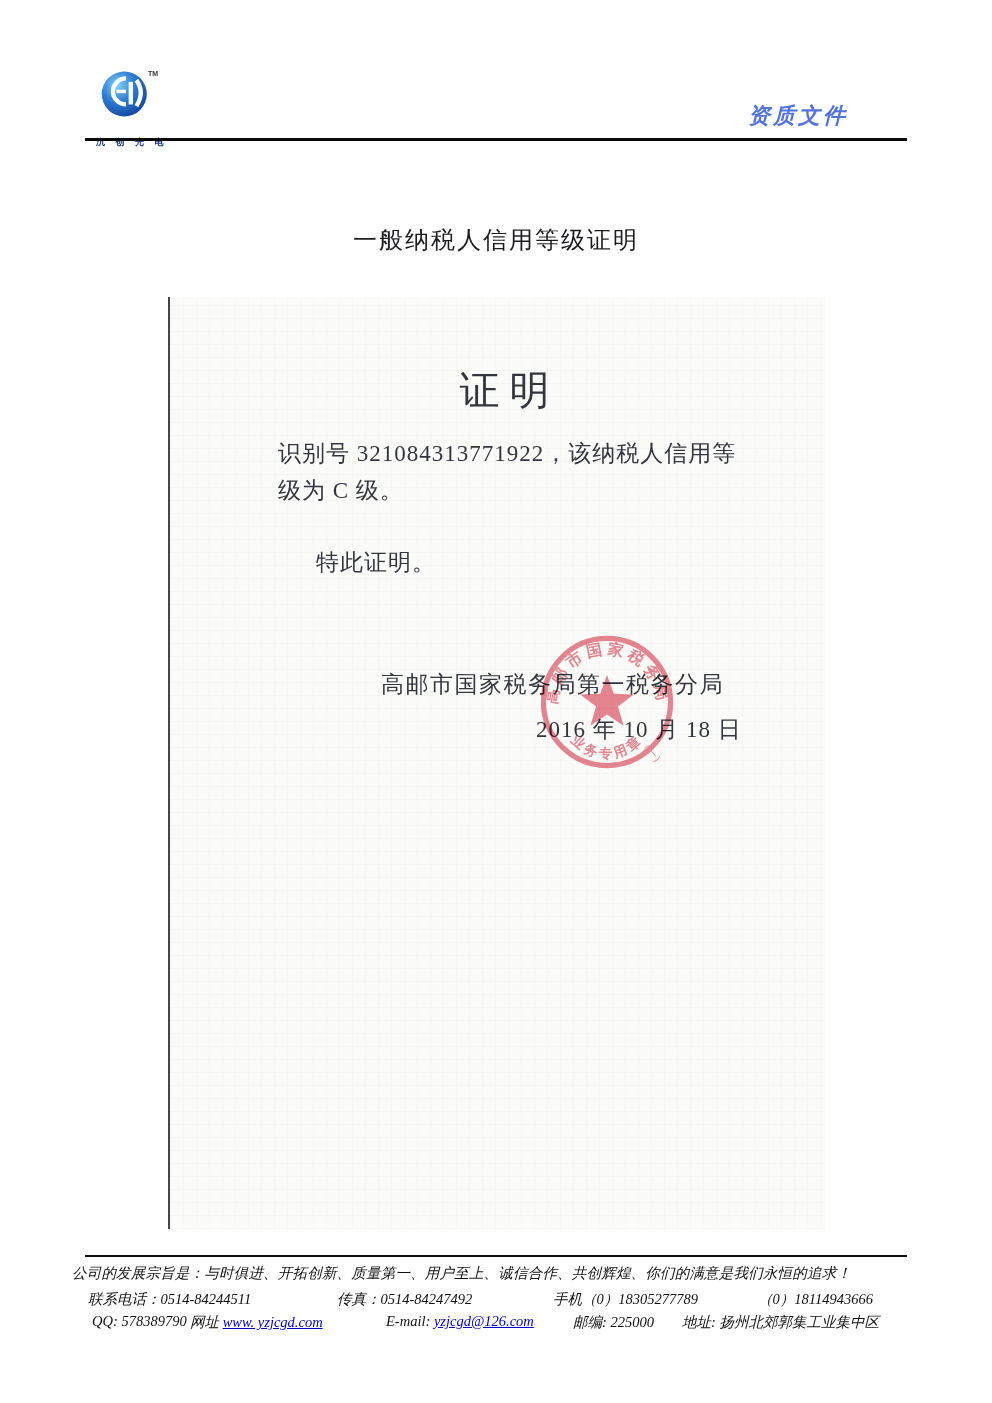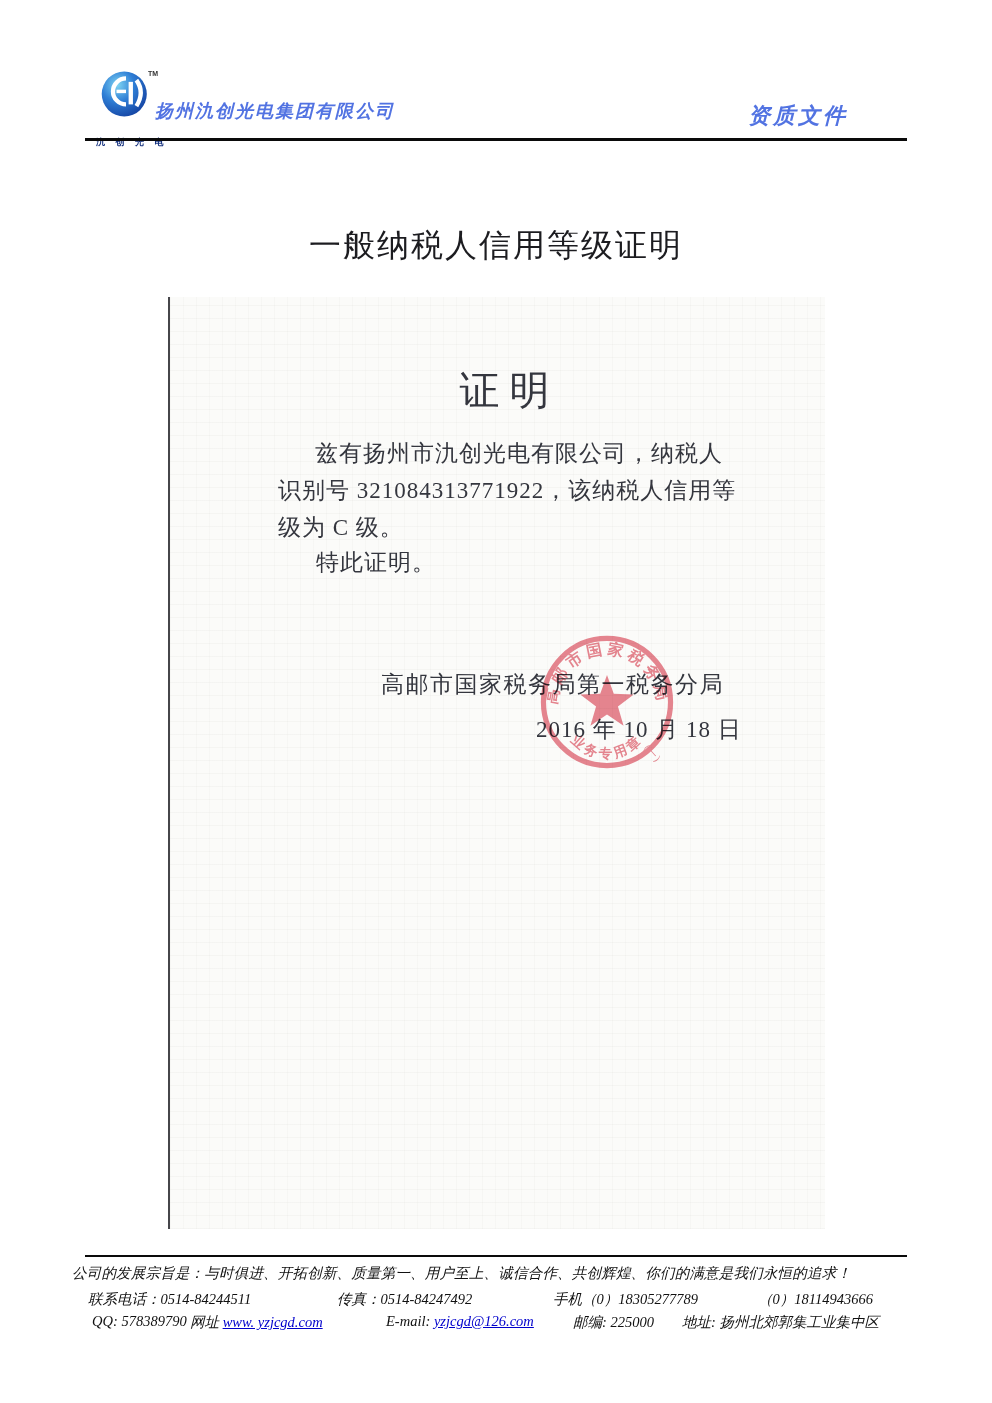--- a/index.html
+++ b/index.html
@@ -13,21 +13,21 @@
     font-family:"Liberation Sans",sans-serif;letter-spacing:0;}
   .logo-caption{position:absolute;left:-4px;top:68px;width:78px;font-size:9px;font-weight:bold;
     color:#16327f;letter-spacing:4px;white-space:nowrap;font-family:"Liberation Sans",sans-serif;}
   .company-name{position:absolute;left:155px;top:99px;font-size:18px;font-style:italic;
     color:#5273e2;letter-spacing:2px;font-weight:bold;}
   .doc-label{position:absolute;left:748px;top:101px;font-size:22px;font-style:italic;
     color:#5273e2;letter-spacing:3px;font-weight:bold;}
   .header-rule{position:absolute;left:85px;top:138px;width:822px;height:3px;background:#0a0a0a;}
   
   .doc-title{position:absolute;left:0;top:224px;width:992px;text-align:center;
-    font-size:32px;color:#1c1c20;letter-spacing:2px;}
+    font-size:24px;color:#1c1c20;letter-spacing:2px;}
   
   .scan{
     position:absolute;left:168px;top:297px;width:655px;height:932px;
     background-color:#fbfbf9;
     background-image:
       repeating-linear-gradient(0deg, rgba(190,190,182,0.10) 0 1px, transparent 1px 13px),
       repeating-linear-gradient(90deg, rgba(190,190,182,0.08) 0 1px, transparent 1px 13px);
     border-left:2px solid #46464a;
   }
   .cert-title{position:absolute;left:0;top:66px;width:100%;text-align:center;
@@ -71,30 +71,28 @@
       </defs>
       <circle cx="28" cy="30" r="26" fill="url(#lg)"></circle>
       <path d="M 30 12 a 15 15 0 1 0 0 30" fill="none" stroke="#ffffff" stroke-width="5"></path>
       <line x1="19" y1="27" x2="30" y2="27" stroke="#ffffff" stroke-width="4"></line>
       <rect x="33" y="16" width="5" height="26" fill="#ffffff"></rect>
       <path d="M 42 14 q 10 14 0 30" fill="none" stroke="#ffffff" stroke-width="5"></path>
     </svg>
     <span class="logo-tm">TM</span>
     <div class="logo-caption">氿 创 光 电</div>
   </div>
-  <div class="company-name">扬州氿创光电集团有限公司</div>
   <div class="doc-label">资质文件</div>
   <div class="header-rule"></div>
 
   <div class="doc-title">一般纳税人信用等级证明</div>
 
   <div class="scan">
     <div class="cert-title">证明</div>
     <div class="cert-body">
-      <div class="indent">兹有扬州市氿创光电有限公司，纳税人</div>
       <div>识别号 321084313771922，该纳税人信用等</div>
       <div>级为 C 级。</div>
     </div>
     <div class="cert-closing">特此证明。</div>
     <div class="cert-issuer">高邮市国家税务局第一税务分局</div>
     <div class="cert-date">2016 年 10 月 18 日</div>
 
     <svg class="seal" viewBox="0 0 144 144">
       <defs>
         <path id="sealTopArc" d="M 26,88 A 48,48 0 1 1 118,88" fill="none"></path>

